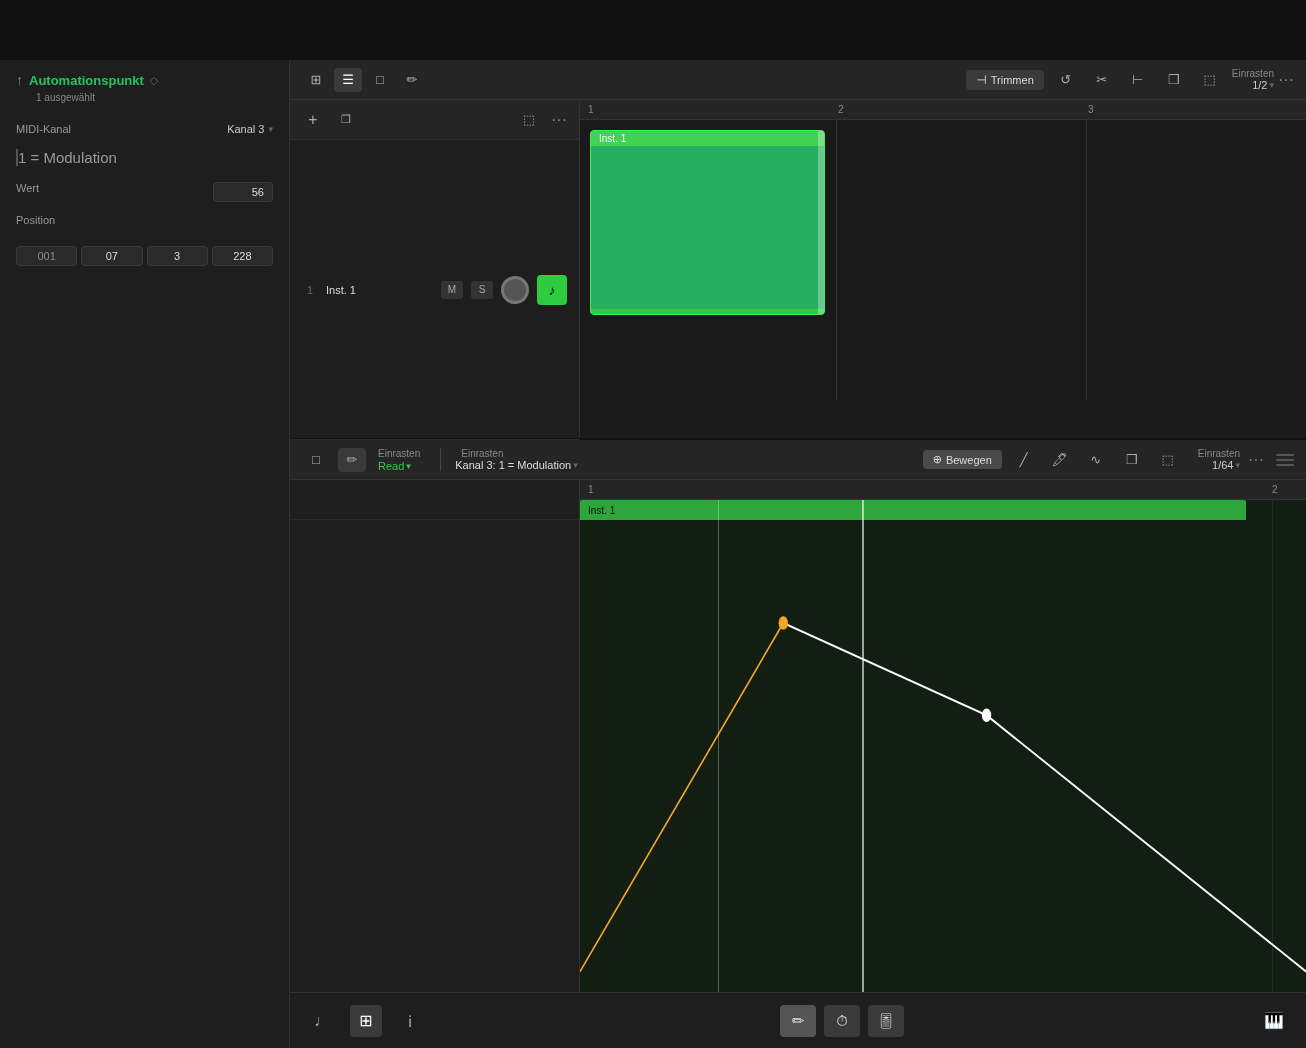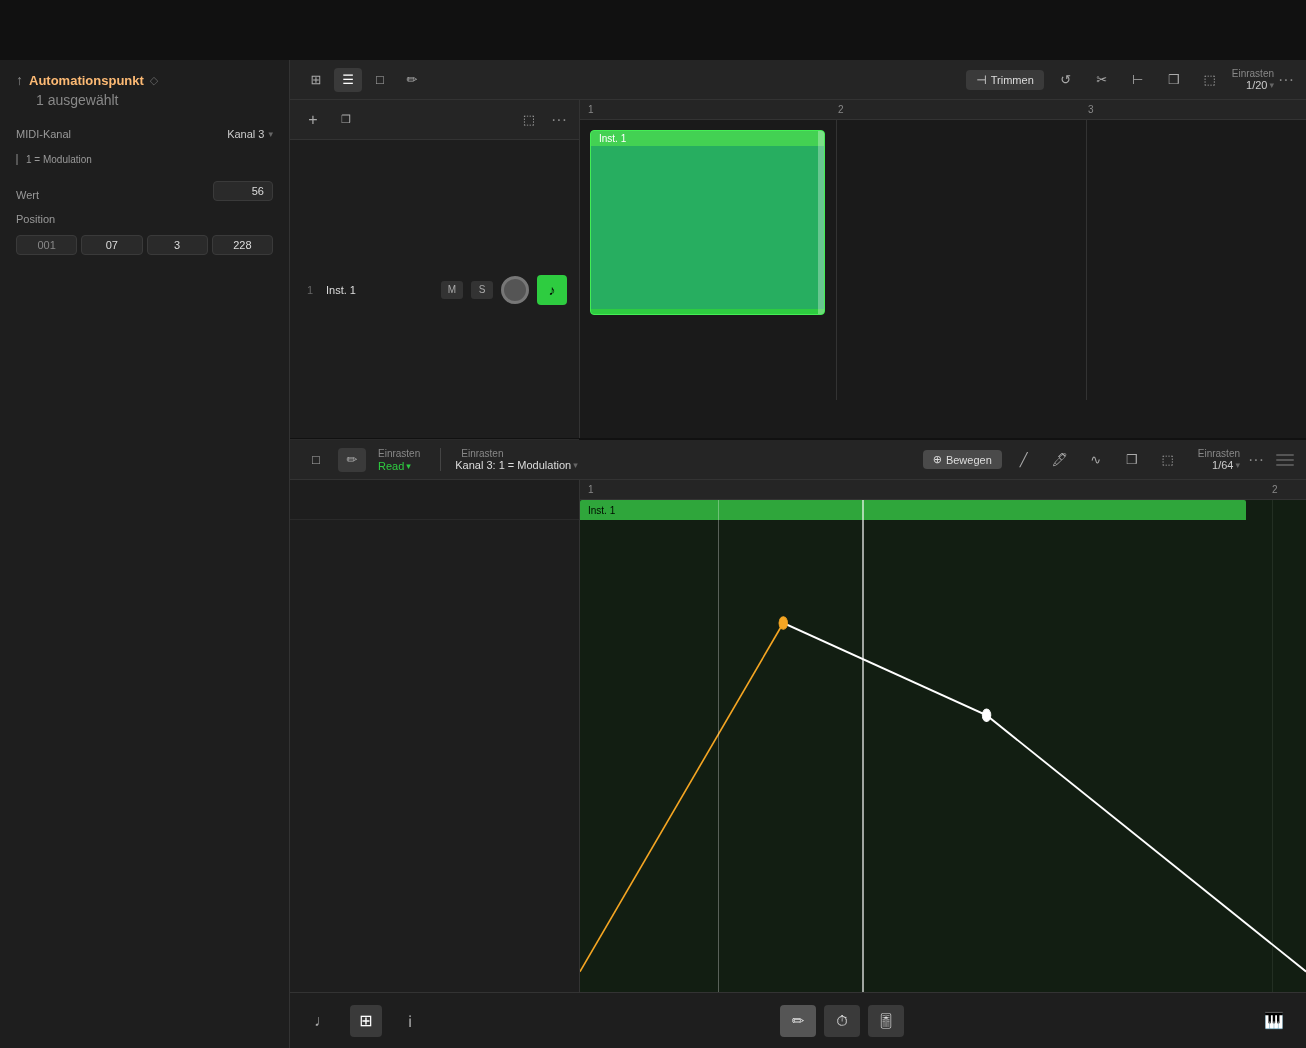--- a/index.html
+++ b/index.html
@@ -42,25 +42,25 @@
     }
 
     .inspector-back-icon {
       color: #888;
       font-size: 14px;
     }
 
     .inspector-title {
       font-size: 13px;
       font-weight: 600;
-      color: #fdba74;
+      color: #22c55e;
     }
 
     .inspector-subtitle {
-      font-size: 14px;
+      font-size: 10px;
       color: #888;
       margin-bottom: 20px;
       margin-left: 20px;
     }
 
     .inspector-row {
       display: flex;
       align-items: center;
       justify-content: space-between;
       margin-bottom: 14px;
@@ -80,29 +80,28 @@
       margin-left: 24px;
     }
 
     .inspector-value .chevron {
       color: #666;
       font-size: 9px;
     }
 
     .modulation-label {
       color: #999;
-      font-size: 10px;
+      font-size: 15px;
       margin-bottom: 16px;
       border-left: 2px solid #555;
-      padding-left: 8px;
     }
 
     .inspector-field-row {
       display: flex;
-      align-items: flex-end;
+      align-items: flex-start;
       justify-content: space-between;
       margin-bottom: 12px;
     }
 
     .field-box {
       background: #2a2a2a;
       border: 1px solid #3a3a3a;
       border-radius: 4px;
       padding: 3px 8px;
       color: #ddd;
@@ -645,21 +644,21 @@
     </div>
 
     <div class="modulation-label">1 = Modulation</div>
 
     <div class="inspector-field-row">
       <span class="inspector-label">Wert</span>
       <div class="field-box">56</div>
     </div>
 
     <div>
-      <div class="inspector-label" style="margin-bottom:10px;">Position</div>
+      <div class="inspector-label" style="margin-bottom:20px;">Position</div>
       <div class="position-fields">
         <div class="position-field">001</div>
         <div class="position-field active">07</div>
         <div class="position-field active">3</div>
         <div class="position-field active">228</div>
       </div>
     </div>
   </div>
 
   <div class="content-area">
@@ -683,21 +682,21 @@
         <button class="toolbar-icon-btn">✂</button>
         <button class="toolbar-icon-btn">⊢</button>
         <button class="toolbar-icon-btn">❒</button>
         <button class="toolbar-icon-btn">⬚</button>
       </div>
 
       <div class="einrasten-section">
         <div style="display:flex;flex-direction:column;align-items:flex-end;">
           <span class="einrasten-label">Einrasten</span>
           <span class="einrasten-value">
-            <span>1/20</span>
+            <span>1/2</span>
             <span style="font-size:9px;color:#666;">▾</span>
           </span>
         </div>
         <button class="more-btn">···</button>
       </div>
     </div>
 
     <div class="arrangement-top">
       <div class="track-header-area">
 

